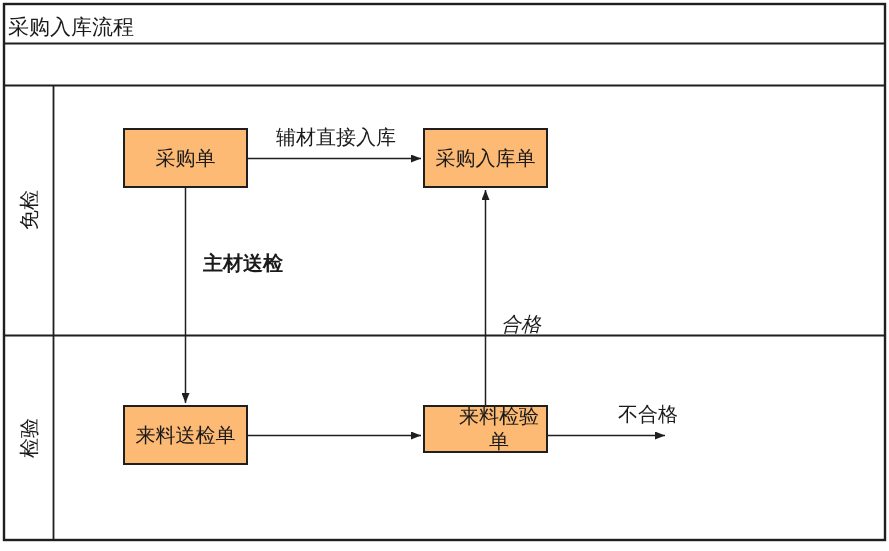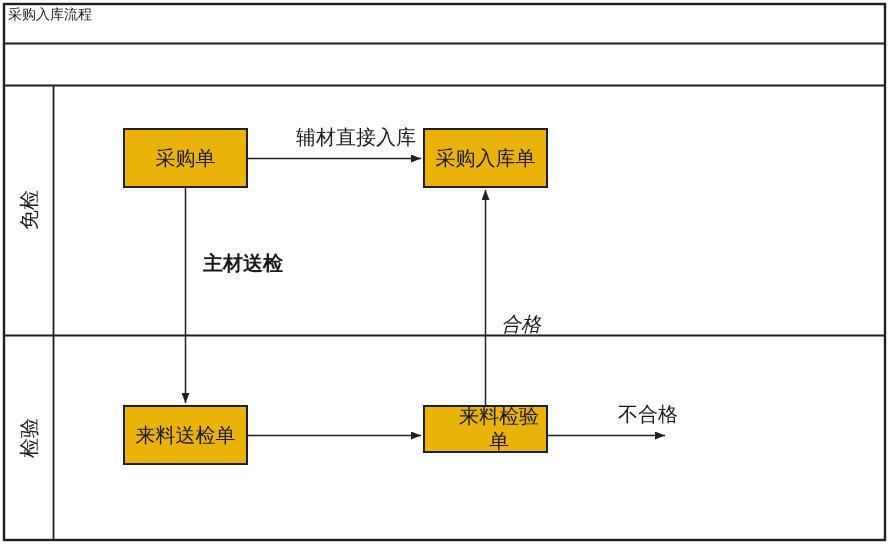--- a/index.html
+++ b/index.html
@@ -18,21 +18,21 @@
   }
   .layer {
     position: absolute;
     left: 0;
     top: 0;
   }
   .node {
     position: absolute;
     box-sizing: border-box;
     border: 2px solid #1f1f1f;
-    background: #eab308;
+    background: #fdba74;
     display: flex;
     align-items: center;
     justify-content: center;
     text-align: center;
     font-size: 20px;
     line-height: 25px;
     z-index: 2;
   }
   .flow-label {
     position: absolute;
@@ -44,23 +44,23 @@
   .lane-label {
     position: absolute;
     transform: translate(-50%, -50%) rotate(-90deg);
     font-size: 20px;
     white-space: nowrap;
     z-index: 3;
   }
   .page-title {
     position: absolute;
     left: 8px;
-    top: 15px;
+    top: 27px;
     transform: translateY(-50%);
-    font-size: 14px;
+    font-size: 21px;
     white-space: nowrap;
     z-index: 3;
   }
 </style>
 </head>
 <body>
 
 <div class="canvas">
 
   <svg class="layer" width="889" height="551" viewBox="0 0 889 551">
@@ -98,18 +98,18 @@
 
   <div class="node" style="left:123px; top:405px; width:125px; height:60px;text-align:center;">
     <span>来料送检单</span>
   </div>
 
   <div class="node" style="left:423px; top:405px; width:125px; height:48px;padding-left:27px;">
     <span>来料检验单</span>
   </div>
 
 
-  <div class="flow-label" style="left:356px; top:137px;">辅材直接入库</div>
+  <div class="flow-label" style="left:336px; top:137px;">辅材直接入库</div>
   <div class="flow-label" style="left:243px; top:263px;font-weight:bold;">主材送检</div>
   <div class="flow-label" style="left:521px; top:324px;font-style:italic;">合格</div>
   <div class="flow-label" style="left:616px; top:414px;margin-left:32px;">不合格</div>
 
 </div>
 
 </body></html>

